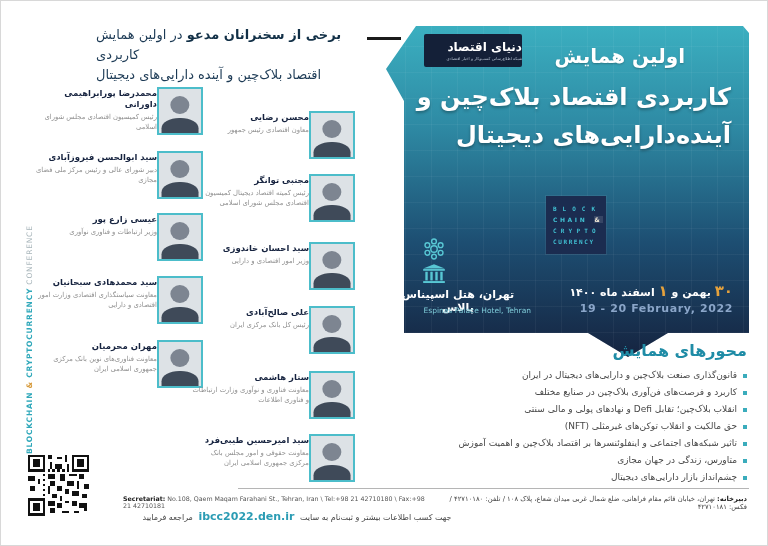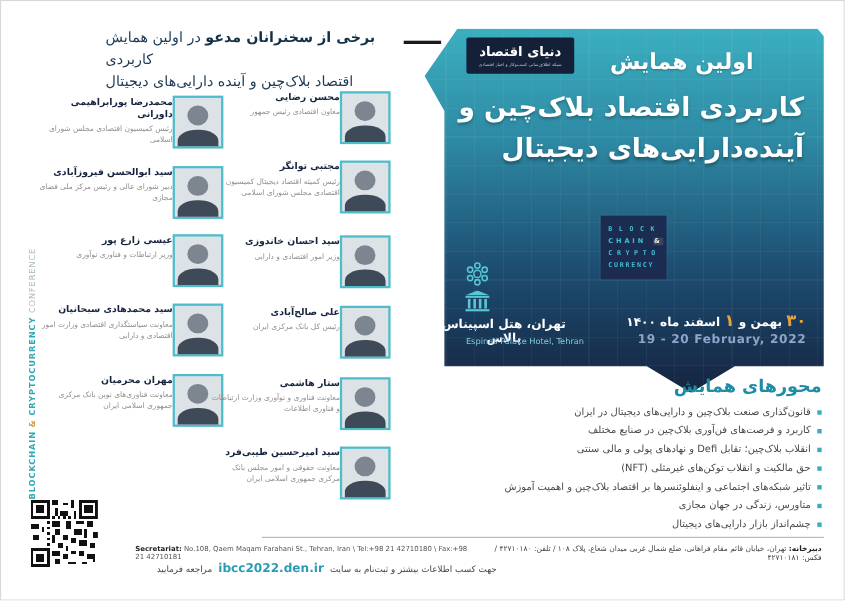--- a/index.html
+++ b/index.html
@@ -30,32 +30,32 @@
            padding-top:1px;margin-left:6px;}
   .sp-name{font-size:8.5px;font-weight:bold;color:#16233f;line-height:11px;}
   .sp-role{font-size:6.8px;color:#8f8f8f;line-height:10px;margin-top:2px;}
   .photo{width:46px;height:48px;border:2px solid #4cbdca;background:#dde2e6;position:relative;
          overflow:hidden;flex:0 0 46px;}
   .photo::before{content:"";position:absolute;top:15%;left:50%;transform:translateX(-50%);
                  width:46%;height:42%;border-radius:50%;background:#7d8591;}
   .photo::after{content:"";position:absolute;bottom:-14%;left:50%;transform:translateX(-50%);
                 width:88%;height:48%;border-radius:48% 48% 0 0;background:#3f4a59;}
   .col-l{left:28px;width:174px;}
-  .col-m{left:182px;width:172px;}
+  .col-m{left:182px;width:172px;margin-top:28px;}
 
   
   .hero{position:absolute;left:378px;top:25px;width:370px;height:333px;
         background:
           repeating-linear-gradient(90deg,rgba(255,255,255,.045) 0 1px,transparent 1px 26px),
           repeating-linear-gradient(0deg,rgba(255,255,255,.045) 0 1px,transparent 1px 26px),
           linear-gradient(180deg,#3bafc0 0%,#2e8aa4 30%,#1d4e72 65%,#15233f 100%);
         clip-path:polygon(37px 0,364px 0,370px 7px,370px 307px,289px 307px,249px 331px,
                           209px 307px,25px 307px,25px 75px,7px 43px);}
   .brand{position:absolute;left:45px;top:8px;width:98px;height:33px;background:#142038;
-         border-radius:2px;display:flex;flex-direction:column;align-items:center;
+         border-radius:2px;display:flex;flex-direction:column;align-items:flex-end;
          justify-content:center;}
   .brand-name{font-size:12px;font-weight:bold;color:#ffffff;direction:rtl;line-height:13px;}
   .brand-tag{font-size:4px;color:#b9c4d4;direction:rtl;margin-top:2px;white-space:nowrap;}
   .kicker{position:absolute;right:64px;top:18px;direction:rtl;color:#ffffff;
           font-size:20px;font-weight:bold;text-shadow:0 1px 2px rgba(0,0,0,.25);text-align:right;}
   .h-title{position:absolute;right:18px;direction:rtl;color:#ffffff;
            font-size:24px;font-weight:bold;text-shadow:0 2px 3px rgba(0,0,0,.3);line-height:26px;}
   .h-t1{top:58px;} .h-t2{top:96px;}
   .block-badge{position:absolute;left:167px;top:170px;width:60px;height:58px;background:#1b2c50;
                padding:7px 7px;box-shadow:0 0 0 1px rgba(255,255,255,.06);}

